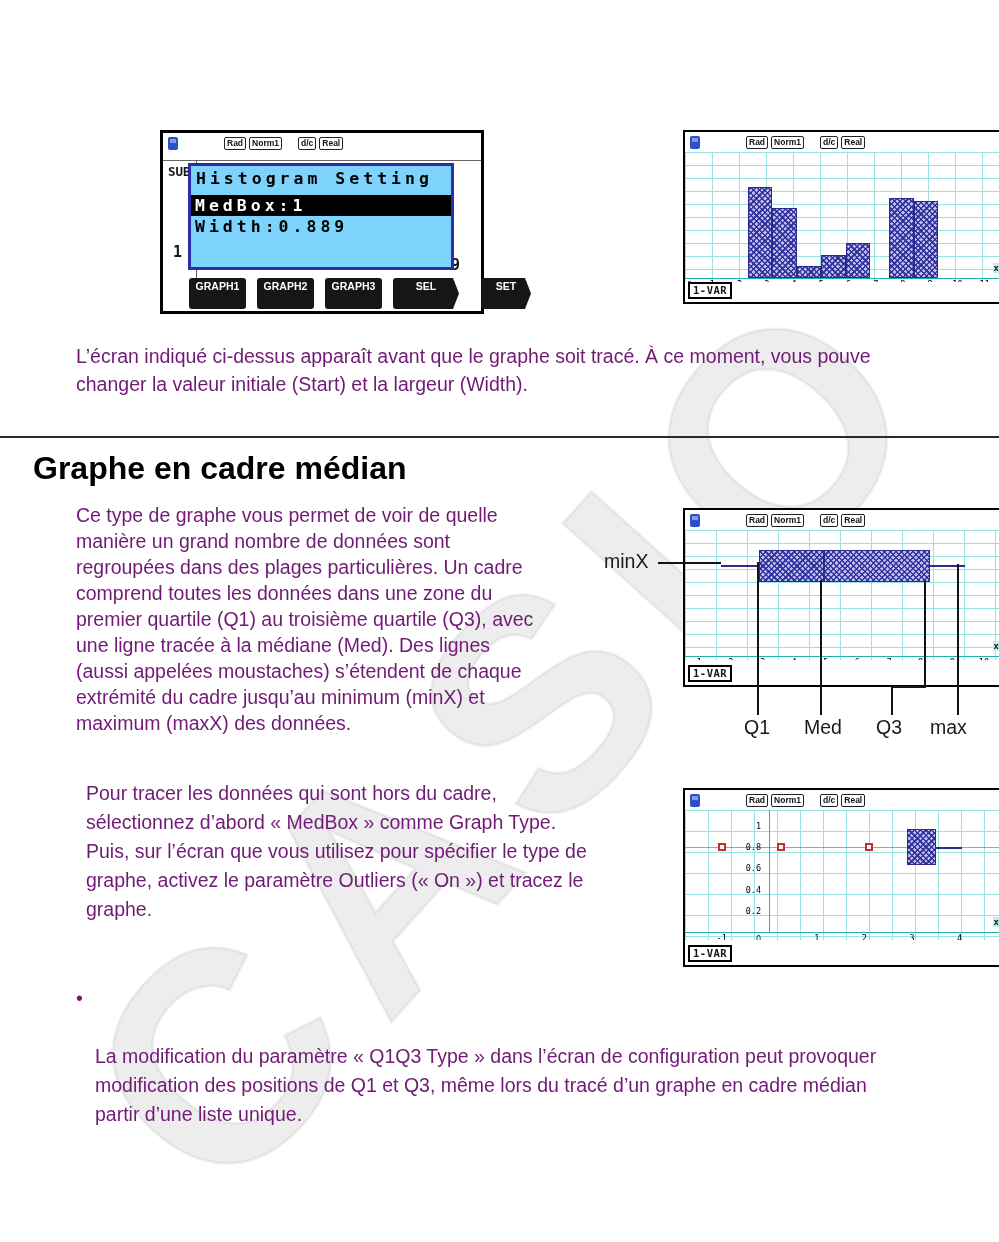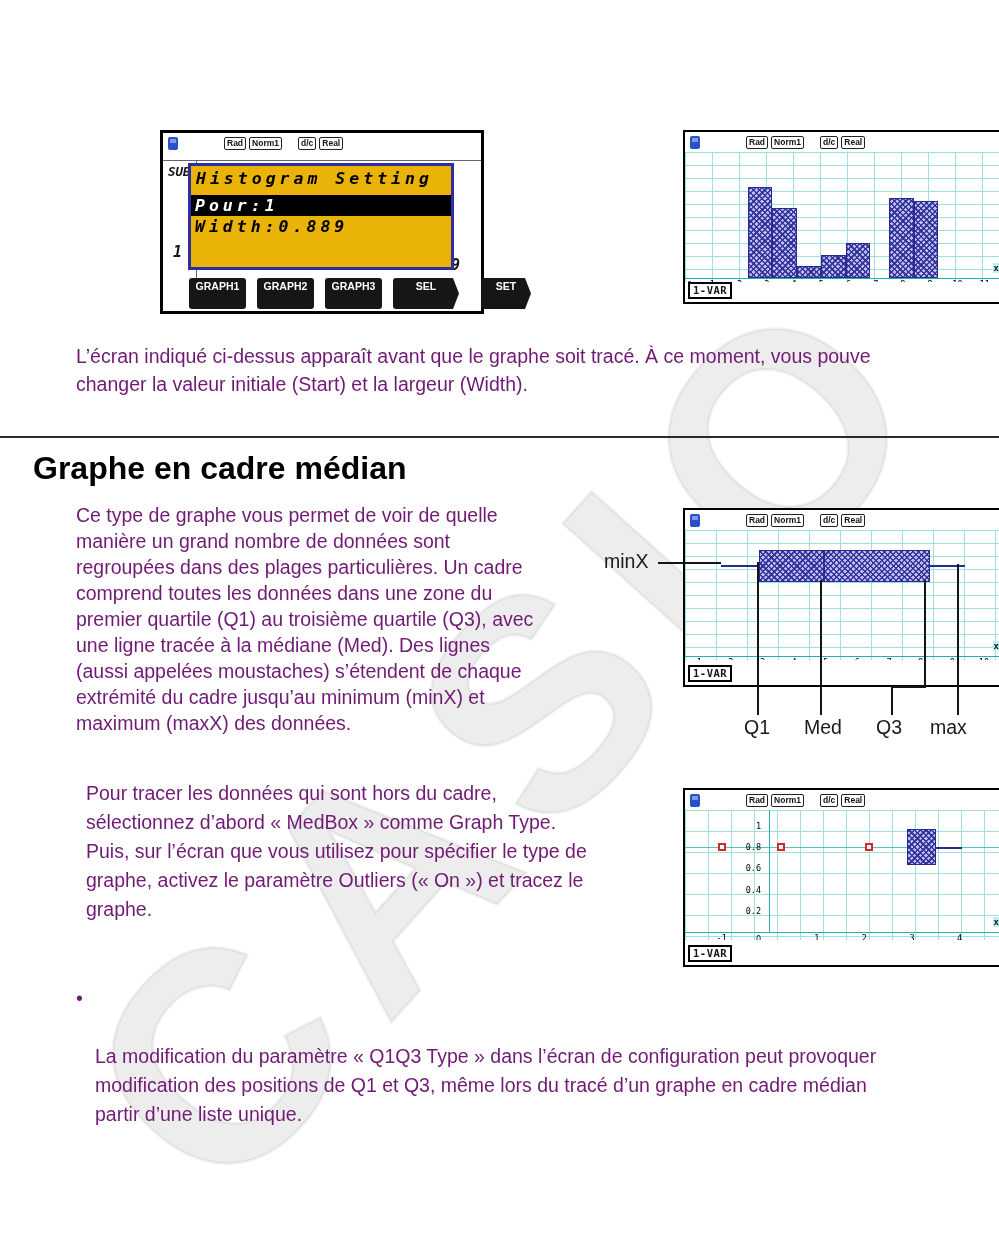--- a/index.html
+++ b/index.html
@@ -21,27 +21,27 @@
   .s4{left:683px;top:788px;width:316px;height:175px;}
 
   .statusbar{position:absolute;top:0;left:0;right:0;height:20px;display:flex;align-items:center;background:#fff;z-index:2;}
   .battery{width:10px;height:13px;background:#2b50c8;border-radius:2px;margin-left:5px;position:relative;}
   .battery:after{content:"";position:absolute;left:2px;top:2px;width:6px;height:4px;background:#7e9ae6;}
   .badges{display:flex;gap:3px;margin-left:46px;align-items:center;}
   .badge{border:1px solid #222;border-radius:2px;font-size:8.5px;font-weight:bold;padding:0 2px;line-height:11px;color:#111;background:#fff;}
   .badge.gap{margin-left:13px;}
 
   
-  .s1-body{position:absolute;left:0;right:0;top:20px;bottom:21px;font-family:"DejaVu Sans Mono",monospace;font-style:italic;}
+  .s1-body{position:absolute;left:0;right:0;top:20px;bottom:21px;font-family:"DejaVu Sans Mono",monospace;}
   .s1-hline{position:absolute;left:0;right:0;top:7px;height:1px;background:#666;}
   .s1-vline{position:absolute;left:33px;top:7px;bottom:0;width:1px;background:#666;}
   .s1-sub{position:absolute;left:5px;top:11px;font-size:12.5px;font-weight:bold;}
   .s1-row1{position:absolute;left:10px;top:90px;font-size:15px;font-weight:bold;}
   .s1-val9{position:absolute;left:288px;top:103px;font-size:15px;font-weight:bold;}
-  .dialog{position:absolute;left:25px;top:10px;width:266px;height:107px;background:#eab308;
+  .dialog{position:absolute;left:25px;top:10px;width:266px;height:107px;background:#7dd3fc;
           border:3px solid #2d2da6;z-index:3;box-sizing:border-box;}
   .dlg-title{font-family:"DejaVu Sans Mono",monospace;font-weight:bold;font-size:16.5px;letter-spacing:4px;
              padding:3px 2px 0 5px;white-space:nowrap;color:#000;}
   .dlg-start{margin-top:7px;background:#000;color:#fff;font-family:"DejaVu Sans Mono",monospace;
              font-weight:bold;font-size:16.5px;letter-spacing:4px;padding:1px 4px;}
   .dlg-width{font-family:"DejaVu Sans Mono",monospace;font-weight:bold;font-size:16.5px;letter-spacing:4px;padding:1px 4px;color:#000;}
   .dlg-draw{font-family:"DejaVu Sans Mono",monospace;font-weight:bold;font-size:16.5px;letter-spacing:4px;padding:1px 4px 0 48px;color:#000;}
   .fkeys{position:absolute;left:2px;right:2px;bottom:2px;height:31px;display:flex;gap:11px;margin-left:24px;}
   .fkey{background:#161616;color:#fff;font-size:10.5px;font-weight:bold;line-height:17px;
         text-align:center;border-radius:3px;width:57px;flex:none;}
@@ -122,21 +122,21 @@
       </span>
     </div>
     <div class="s1-body">
       <div class="s1-hline"></div>
       <div class="s1-vline"></div>
       <div class="s1-sub">SUB</div>
       <div class="s1-row1">1</div>
       <div class="s1-val9">9</div>
       <div class="dialog">
         <div class="dlg-title">Histogram Setting</div>
-        <div class="dlg-start">Pour:1</div>
+        <div class="dlg-start">MedBox:1</div>
         <div class="dlg-width">Width:0.889</div>
       </div>
     </div>
     <div class="fkeys">
       <span class="fkey">GRAPH1</span>
       <span class="fkey">GRAPH2</span>
       <span class="fkey">GRAPH3</span>
       <span class="fkey sel">SEL</span>
       <span class="fspacer"></span>
       <span class="fkey set">SET</span>

